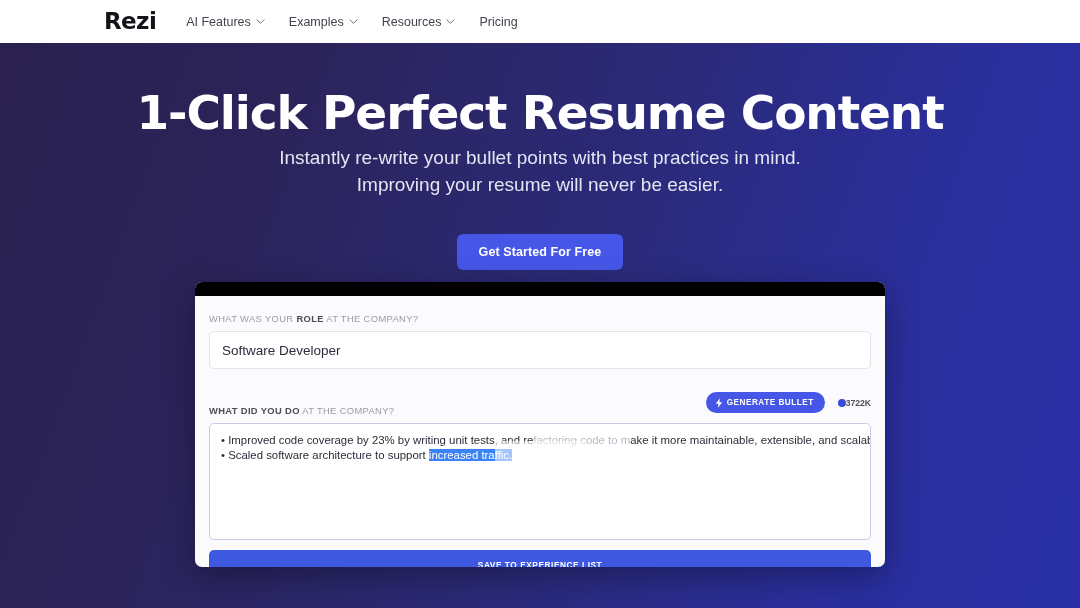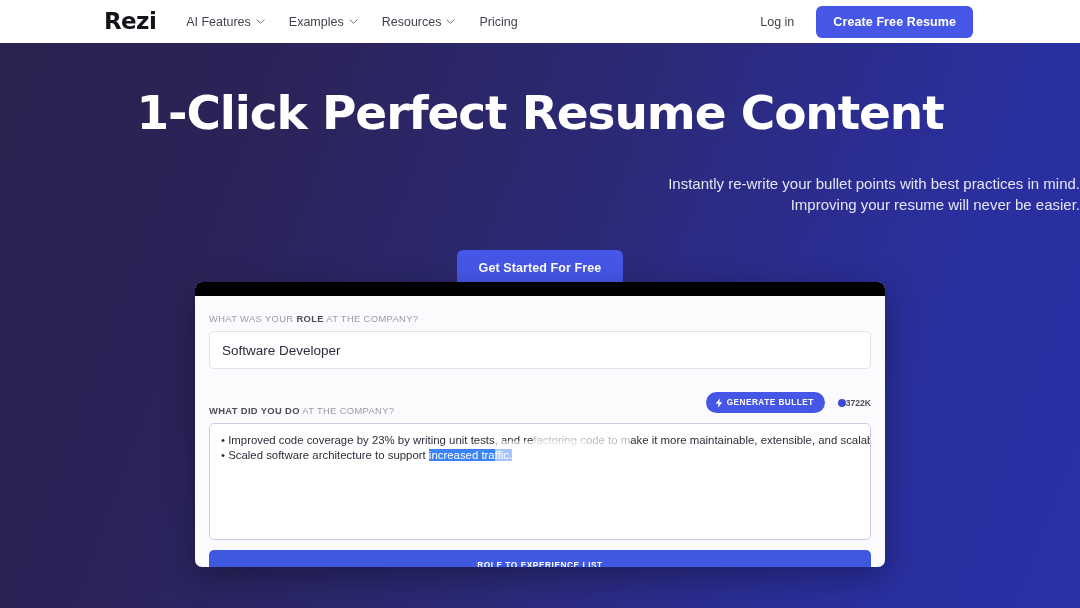--- a/index.html
+++ b/index.html
@@ -44,22 +44,22 @@
     position:absolute; top:43px; left:0; width:1080px; height:565px;
     background:linear-gradient(110deg, #2a2150 0%, #2b2358 22%, #2b2a78 52%, #2a2f9e 80%, #2930a6 100%);
     overflow:hidden;
   }
   .hero-title {
     text-align:center; color:#ffffff; font-size:47px; font-weight:800;
     letter-spacing:-1.1px; margin-top:44px; line-height:1.1;
     font-family:"DejaVu Sans", sans-serif;
   }
   .hero-sub {
-    text-align:right; color:#e4e5f3; font-size:15px; line-height:1.42;
-    margin-top:34px; font-weight:400;
+    text-align:center; color:#e4e5f3; font-size:19px; line-height:1.42;
+    margin-top:6px; font-weight:400;
   }
   .hero-cta-wrap { display:flex; justify-content:center; margin-top:35px; }
   .btn-started {
     background:#4657e8; color:#fff; font-size:12.5px; font-weight:700;
     padding:11px 22px; border-radius:6px; border:none; cursor:pointer;
     letter-spacing:0.1px; font-family:"Liberation Sans", sans-serif;
   }
 
   
   .app-card {
@@ -164,24 +164,20 @@
         <svg viewBox="0 0 10 10" width="9" height="9">
             <path d="M1 3 L5 7 L9 3" stroke="#6b6b78" stroke-width="1.1" fill="none" stroke-linecap="round"></path>
           </svg>
       </span>
     </div>
     <div class="nav-link">
       <span>Pricing</span>
     </div>
   </div>
 
-  <div class="nav-right">
-    <div class="nav-login">Log in</div>
-    <button class="btn-create">Create Free Resume</button>
-  </div>
 </div>
 
 <div class="hero">
   <h1 class="hero-title">1-Click Perfect Resume Content</h1>
   <div class="hero-sub">
     <div>Instantly re-write your bullet points with best practices in mind.</div>
     <div>Improving your resume will never be easier.</div>
   </div>
   <div class="hero-cta-wrap">
     <button class="btn-started">Get Started For Free</button>
@@ -220,19 +216,19 @@
           <span>3722K</span>
         </div>
       </div>
     </div>
 
     <div class="textarea-box">
       <div class="ta-line"><span>• Improved code coverage by 23% by writing unit tests, and re</span><span class="dim">factoring code to m</span><span>ake it more maintainable, extensible, and scalable.</span></div>
       <div class="ta-line"><span>• Scaled software architecture to support </span><span class="sel">increased traffic.</span></div>
     </div>
 
-    <button class="btn-save">ROLE TO EXPERIENCE LIST</button>
+    <button class="btn-save">SAVE TO EXPERIENCE LIST</button>
   </div>
 </div>
 
 <div class="play-overlay">
   <div class="play-tri"></div>
 </div>
 
 </body></html>

